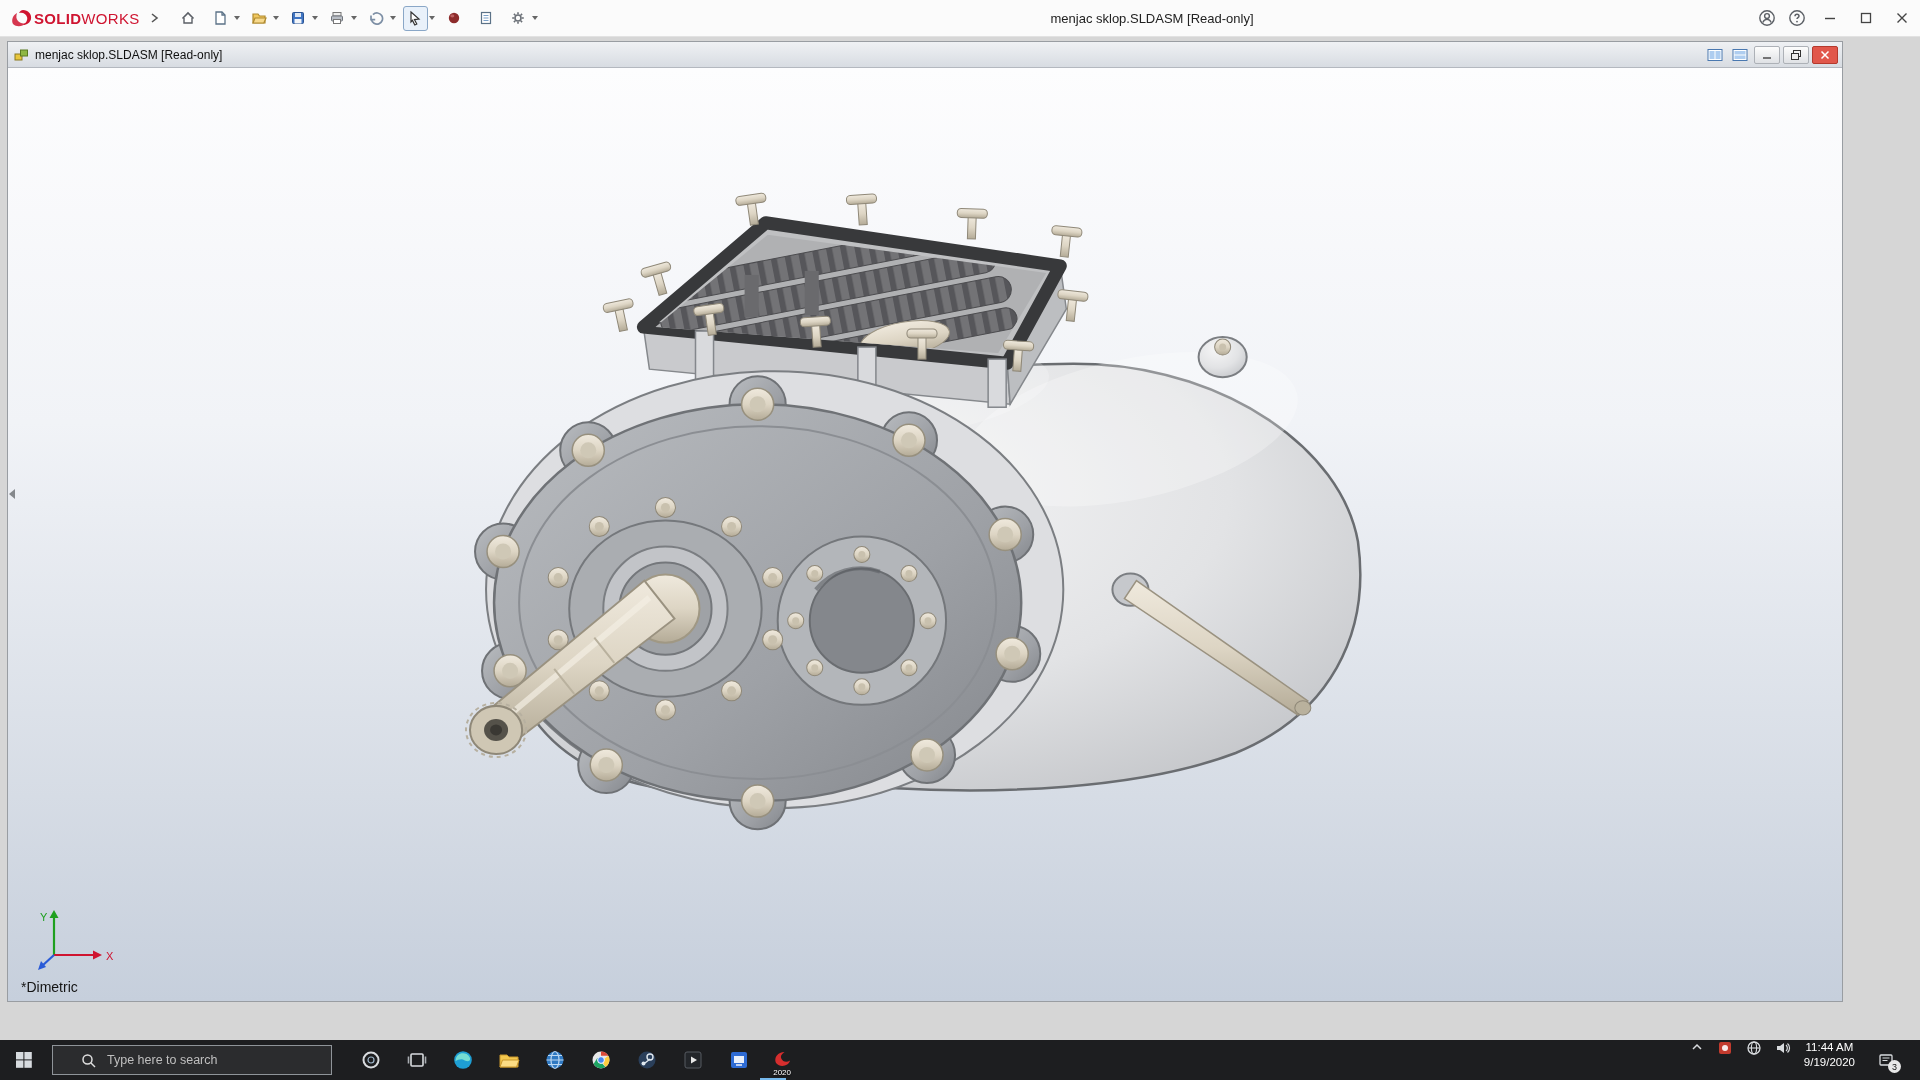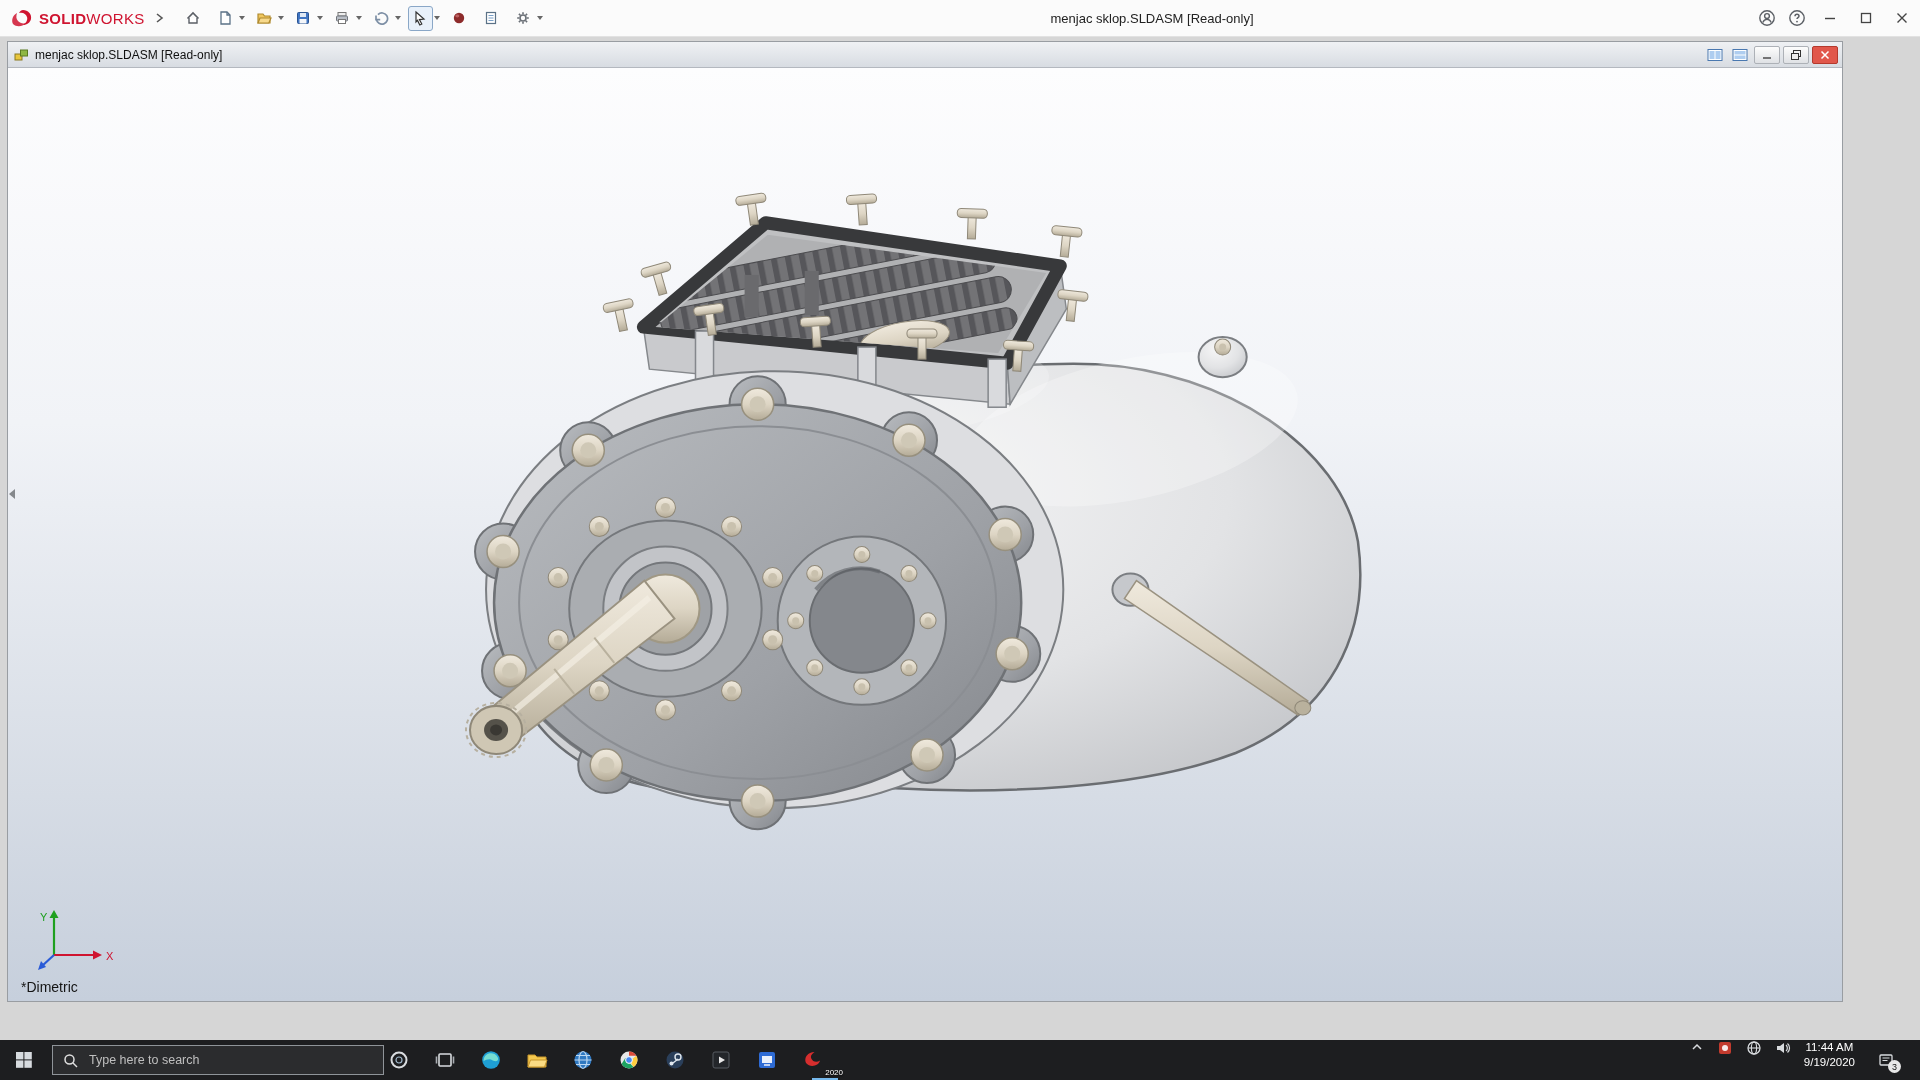--- a/index.html
+++ b/index.html
@@ -1,21 +1,21 @@
 <!DOCTYPE html>
 <html><head>
 <meta charset="utf-8">
 <style>
   html,body{margin:0;padding:0}
   body{width:1920px;height:1080px;overflow:hidden;font-family:"Liberation Sans","DejaVu Sans",sans-serif;background:#000}
   .screen{position:relative;width:1920px;height:1080px;background:#d6d6d6;overflow:hidden}
 
   
   .app-titlebar{position:absolute;top:0;left:0;right:0;height:37px;background:#fbfbfb;border-bottom:1px solid #e2e2e2;display:flex;align-items:center;padding-left:10px;z-index:6;box-sizing:border-box}
-  .brand{display:flex;align-items:center;gap:5px;margin-right:6px}
+  .brand{display:flex;align-items:center;margin-right:6px}
   .brand-text{font-size:15px;letter-spacing:.3px;color:#cf1430;white-space:nowrap}
   .brand-solid{font-weight:700}
   .brand-works{font-weight:400}
   .expand-arrow{margin:0 14px 0 4px;display:flex;align-items:center}
   .main-toolbar{display:flex;align-items:center;gap:3px}
   .tgroup{display:flex;align-items:center;padding:1px 2px;border-radius:3px}
   .tbtn{width:25px;height:25px;display:flex;align-items:center;justify-content:center;border-radius:3px;box-sizing:border-box}
   .tbtn.active{border:1px solid #8aa7c7;background:#e9f1fa}
   .caret{width:0;height:0;border-left:3.5px solid transparent;border-right:3.5px solid transparent;border-top:4px solid #666;margin-left:1px}
   .app-title{position:absolute;left:60%;transform:translateX(-50%);top:0;height:37px;display:flex;align-items:center;font-size:13px;color:#222;white-space:nowrap}
@@ -35,24 +35,24 @@
   .viewport{flex:1;position:relative;background:linear-gradient(180deg,#fdfdfe 0%,#f1f3f7 38%,#d6dce5 78%,#c6cfdc 100%);overflow:hidden}
   .model-svg{position:absolute;inset:0;width:100%;height:100%}
   .view-label{position:absolute;left:13px;bottom:6px;font-size:14px;color:#141414}
   .triad{position:absolute;left:24px;bottom:26px;width:92px;height:72px}
   .collapse-tab{position:absolute;left:1px;top:44%;width:10px;height:30px;display:flex;align-items:center;justify-content:flex-start}
   .collapse-arrow{width:0;height:0;border-top:5px solid transparent;border-bottom:5px solid transparent;border-right:6px solid #85888c}
 
   
   .taskbar{position:absolute;left:0;bottom:0;width:100%;height:40px;background:#1d1e20;display:flex;align-items:stretch;z-index:10}
   .start-btn{width:48px;display:flex;align-items:center;justify-content:center}
-  .search-box{width:332px;margin:5px 4px;background:#2b2c2e;border:1px solid #8f9499;display:flex;align-items:center;gap:9px;padding:0 10px;box-sizing:border-box}
+  .search-box{width:280px;margin:5px 4px;background:#2b2c2e;border:1px solid #8f9499;display:flex;align-items:center;gap:9px;padding:0 28px;box-sizing:border-box}
   .search-box input{flex:1;background:transparent;border:none;outline:none;color:#d8d8d8;font-size:12.5px;font-family:inherit}
   .search-box input::placeholder{color:#bfbfbf}
-  .tb-app{width:46px;display:flex;align-items:center;justify-content:flex-start;position:relative}
+  .tb-app{width:46px;display:flex;align-items:center;justify-content:flex-end;position:relative}
   .tb-app.running::after{content:"";position:absolute;bottom:0;left:10px;right:10px;height:2px;background:#76b9ed}
   .sw-badge{position:absolute;bottom:3px;right:5px;font-size:8px;color:#fff;text-shadow:0 1px 2px #000}
   .tray{margin-left:auto;display:flex;align-items:flex-start;gap:13px;padding-right:16px}
   .tray-item{display:flex;align-items:center;justify-content:center}
   .clock{text-align:center;font-size:11.5px;color:#fff;line-height:1.3;white-space:nowrap}
   .action-center{position:relative;width:36px;height:40px;display:flex;align-items:center;justify-content:center}
   .ac-badge{position:absolute;right:3px;bottom:7px;min-width:13px;height:13px;border-radius:7px;background:#e8e8e8;color:#111;font-size:9px;display:flex;align-items:center;justify-content:center;padding:0 2px;box-sizing:border-box}
 </style>
 </head>
 <body>

